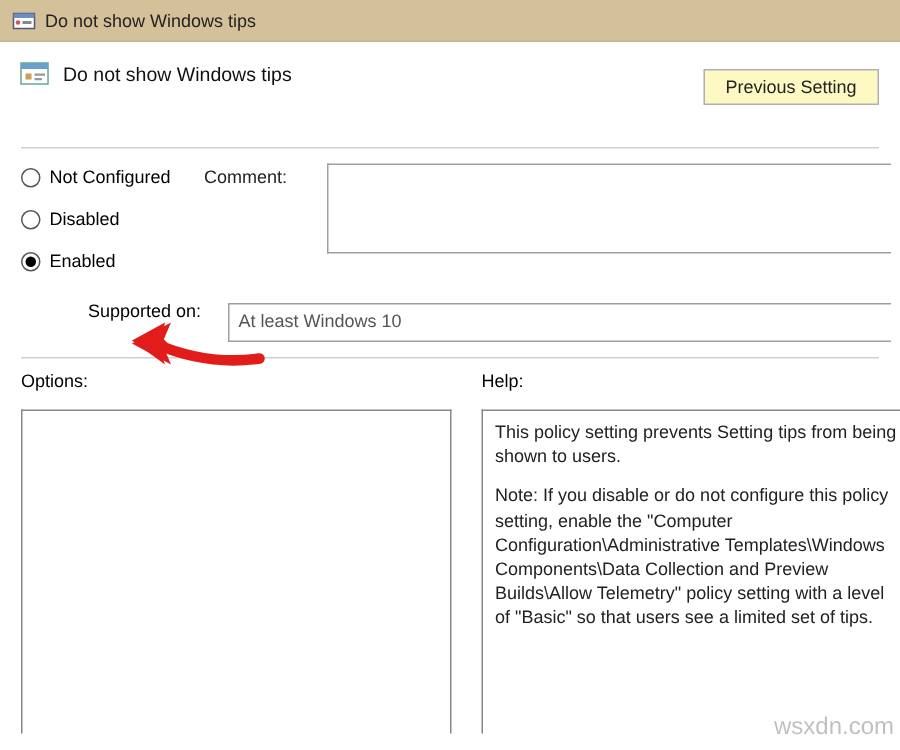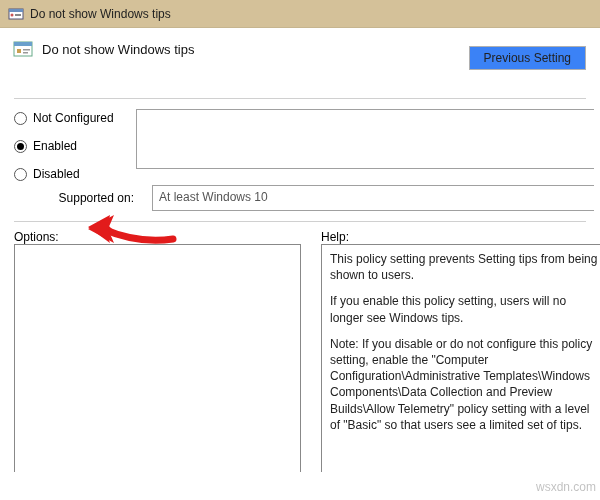--- a/index.html
+++ b/index.html
@@ -33,21 +33,21 @@
       width: 22px; height: 22px;
       display:flex; align-items:center; justify-content:center;
     }
     .subheader .setting-title { font-size: 13px; color: #111; }
     .top-buttons {
       position: absolute;
       top: 46px; right: 14px;
       display: flex; gap: 10px;
     }
     .win-btn {
-      background: #3b82f6;
+      background: #fef9c3;
       border: 1px solid #b0b0b0;
       padding: 4px 14px;
       font-size: 12px;
       color: #222;
       cursor: pointer;
       min-width: 102px;
       text-align: center;
     }
     .divider-line {
       border-top: 1px solid #d0d0d0;
@@ -133,40 +133,40 @@
       display: flex;
       padding: 8px 0 0 14px;
       gap: 20px;
       height: 250px;
     }
     .bottom .col {
       flex: 1;
       display: flex; flex-direction: column;
     }
     .bottom .col .col-title {
-      margin-bottom: 0;
+      margin-bottom: 12px;
     }
     .bottom .panel {
       border: 1px solid #888;
       flex: 1;
       background: #fff;
       padding: 6px 8px;
       overflow: hidden;
       font-size: 12px;
       line-height: 1.35;
       color: #222;
     }
     .bottom .col.right { margin-right: -8px; }
     .bottom .col.right .panel { border-right: none; border-bottom:none;}
     .bottom .col.left .panel { border-bottom: none; }
     .help-text p { margin-bottom: 10px; }
     .watermark {
       position: absolute;
       right: 4px; bottom: 6px;
-      font-size: 12px;
+      font-size: 16px;
       color: rgba(0,0,0,0.25);
     }
   </style>
 </head>
 <body>
 
 <div class="titlebar">
   <span class="app-icon">
     <svg viewBox="0 0 16 16">
         <rect x="1" y="3" width="14" height="10" fill="#fff" stroke="#557" stroke-width="1"></rect>
@@ -197,60 +197,62 @@
 
 <div class="divider-line"></div>
 
 <div class="config-area">
   <div class="radio-col">
     <label class="radio-row">
       <span class="radio"></span>
       <span>Not Configured</span>
     </label>
     <label class="radio-row">
+      <span class="radio"></span>
+      <span>Disabled</span>
+    </label>
+    <label class="radio-row">
       <span class="radio checked"></span>
       <span>Enabled</span>
     </label>
-    <label class="radio-row">
-      <span class="radio"></span>
-      <span>Disabled</span>
-    </label>
-  </div>
-
+  </div>
+
+  <div class="label-col">
+    <span class="lbl">Comment:</span>
+  </div>
 
   <div class="field-col">
     <div class="textarea-like"></div>
   </div>
 
   <div class="arrow">
     <svg viewBox="0 0 90 40">
       <defs></defs>
       <path d="M 85 30 Q 50 35 15 20" stroke="#e21b1b" stroke-width="7" fill="none" stroke-linecap="round"></path>
       <polygon points="2,18 24,6 22,16 28,22 22,28 24,34" fill="#e21b1b" transform="translate(-2,0)"></polygon>
       <polygon points="0,20 26,6 20,20 26,34" fill="#e21b1b"></polygon>
     </svg>
   </div>
 </div>
 
 <div class="support-row">
   <span class="lbl-sup">Supported on:</span>
-  <div class="input-like" style="flex:1; margin-right:-8px;">At least Windows 10</div>
+  <div class="input-like" style="flex:1; margin-right:-8px;margin-top:17px;">At least Windows 10</div>
 </div>
 
 <div class="divider-line2"></div>
 
 <div class="bottom">
   <div class="col left">
     <span class="col-title">Options:</span>
     <div class="panel"></div>
   </div>
   <div class="col right">
     <span class="col-title">Help:</span>
     <div class="panel help-text">
       <p>This policy setting prevents Setting tips from being shown to users.</p>
-      <p>If you enable this policy setting, users will no longer see Windows tips.</p>
       <p>Note: If you disable or do not configure this policy setting, enable the "Computer Configuration\Administrative Templates\Windows Components\Data Collection and Preview Builds\Allow Telemetry" policy setting with a level of "Basic" so that users see a limited set of tips.</p>
 
     </div>
   </div>
 </div>
 
 <div class="watermark">wsxdn.com</div>
 
 </body></html>

